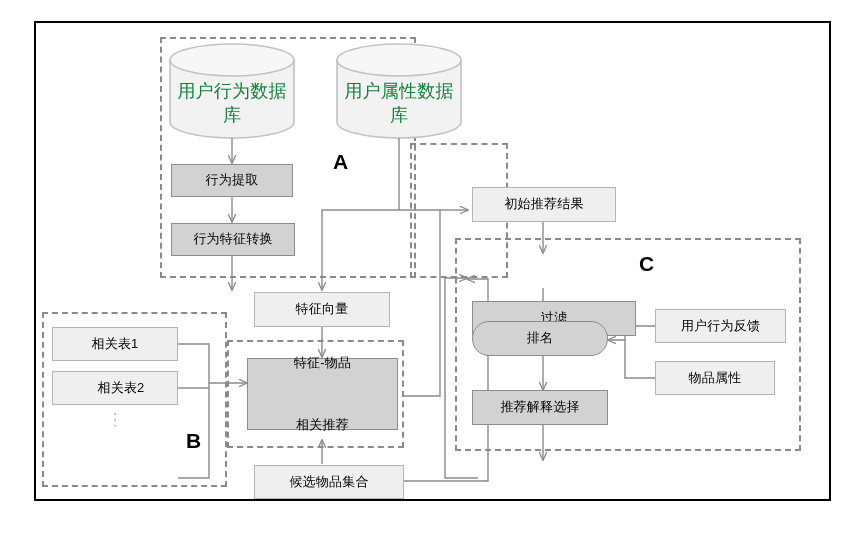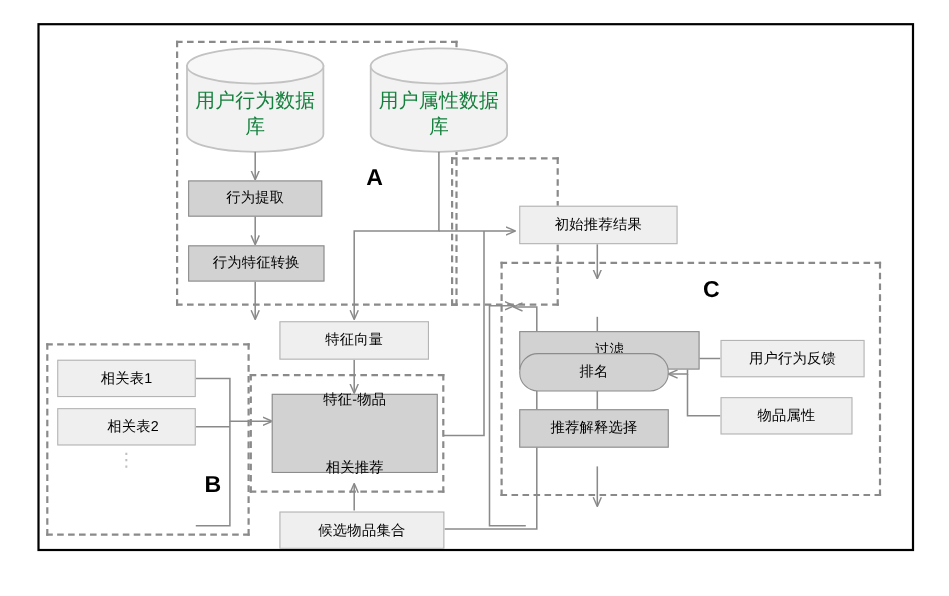--- a/index.html
+++ b/index.html
@@ -178,20 +178,20 @@
   </div>
 
   <div class="node light" style="left:254px; top:465px; width:150px; height:34px;">候选物品集合</div>
 
   <div class="node light" style="left:472px; top:187px; width:144px; height:35px;">初始推荐结果</div>
 
   <div class="node dark" style="left:472px; top:254px; width:164px; height:35px;margin-top:47px;">过滤</div>
 
   <div class="node dark" style="left:472px; top:321px; width:136px; height:35px;border-radius:17px;">排名</div>
 
-  <div class="node dark" style="left:472px; top:372px; width:136px; height:35px;">推荐解释选择</div>
+  <div class="node dark" style="left:472px; top:390px; width:136px; height:35px;">推荐解释选择</div>
 
 
   <div class="node light" style="left:655px; top:309px; width:131px; height:34px;">用户行为反馈</div>
 
   <div class="node light" style="left:655px; top:361px; width:120px; height:34px;">物品属性</div>
 
 </div>
 
 </body></html>

